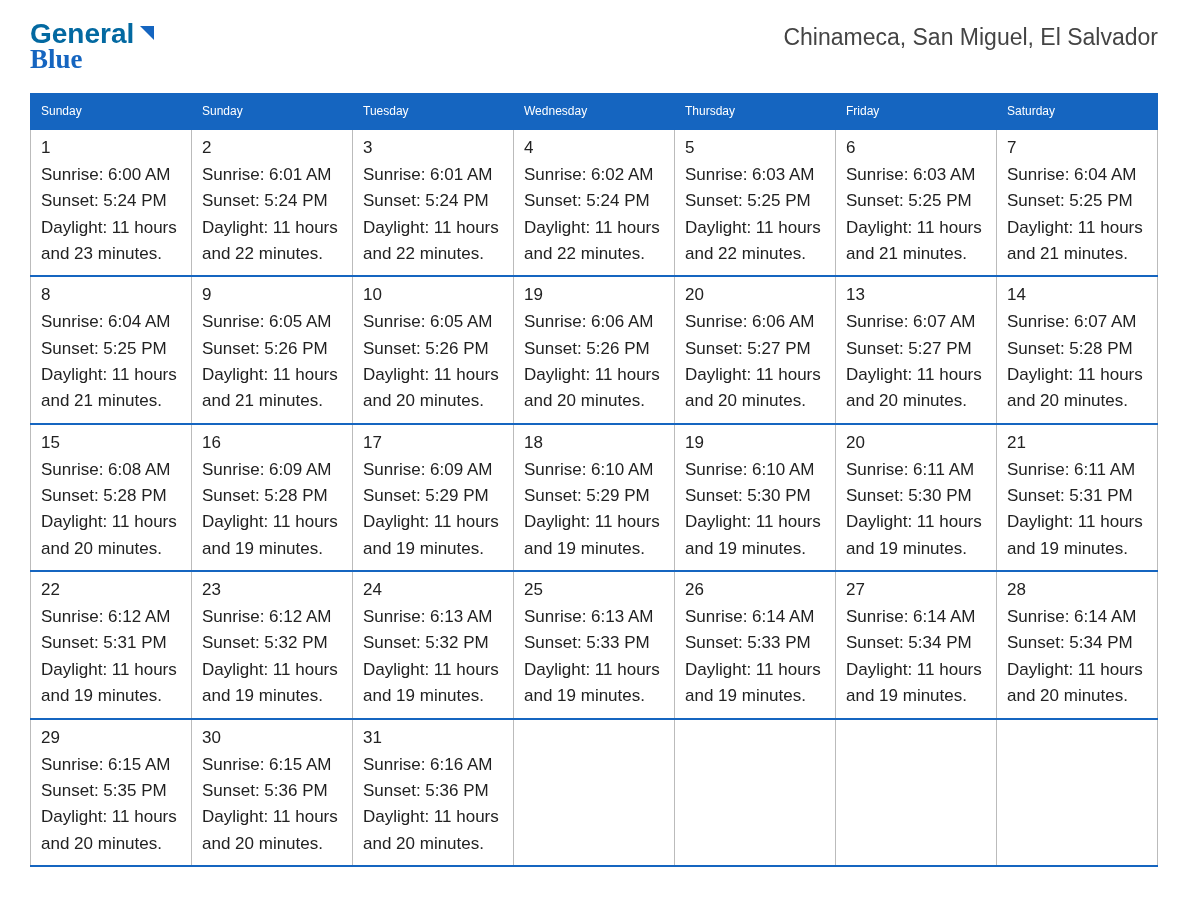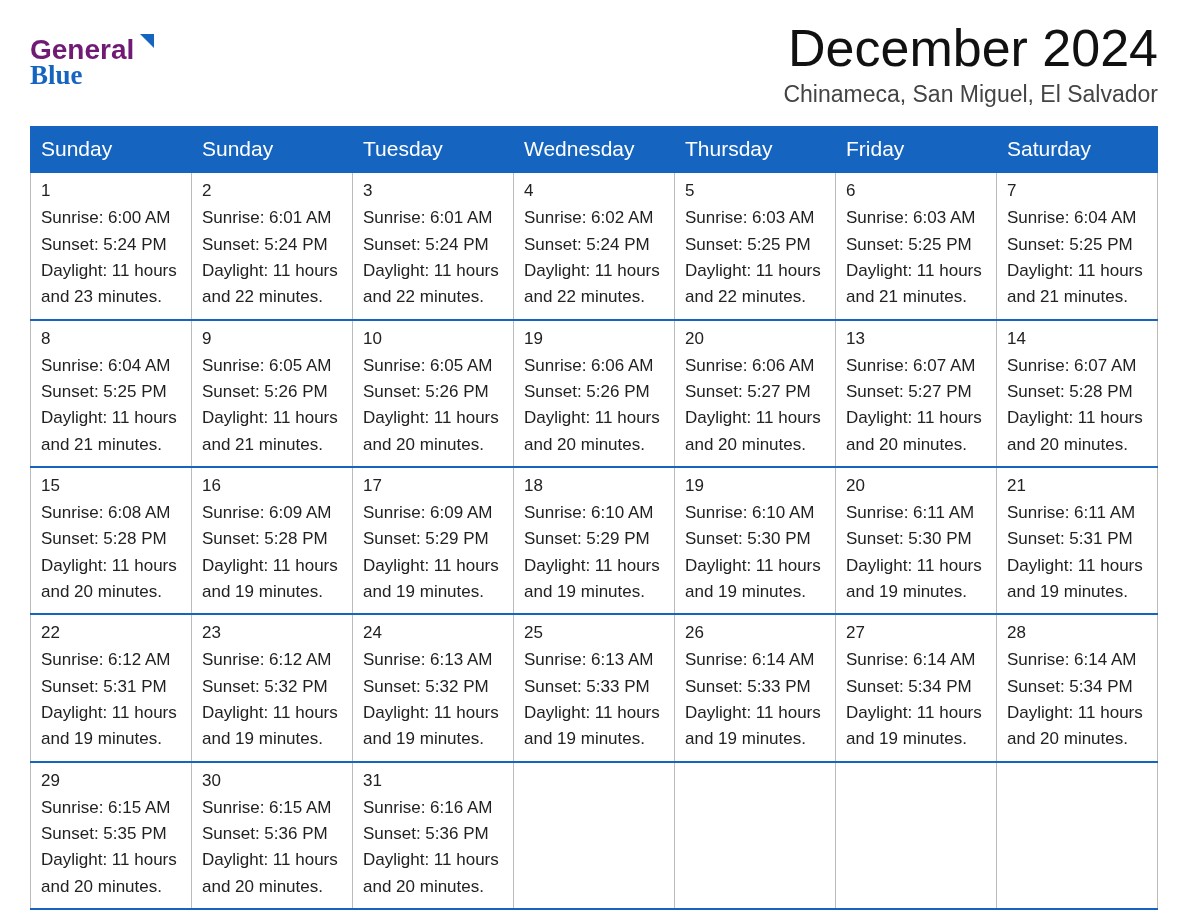--- a/index.html
+++ b/index.html
@@ -18,23 +18,22 @@
       margin-bottom: 18px;
     }
     .logo {
       display: flex;
       flex-direction: column;
       align-items: flex-start;
     }
     .logo-text {
       font-size: 28px;
       font-weight: bold;
-      color: #701a75;
+      color: #0369a1;
       line-height: 1;
-      margin-top: 16px;
     }
     .logo-blue-line {
       color: #1565C0;
       font-size: 27px;
       font-weight: bold;
       margin-top: -4px;
       font-family: Liberation Serif, serif;
     }
     .title-section {
       text-align: right;
@@ -51,21 +50,21 @@
       margin-top: 4px;
     }
     .calendar-table {
       width: 100%;
       border-collapse: collapse;
       table-layout: fixed;
     }
     .calendar-table th {
       background-color: #1565C0;
       color: #fff;
-      font-size: 21px;
+      font-size: 12px;
       font-weight: normal;
       padding: 10px 10px;
       text-align: left;
       border: 1px solid #1565C0;
     }
     .calendar-table td {
       vertical-align: top;
       border: 1px solid #bbb;
       padding: 8px 10px;
       font-size: 13.5px;
@@ -104,21 +103,20 @@
   <div class="logo">
     <div style="display:flex; align-items:center;">
       <span class="logo-text">General</span>
       <svg width="22" height="22" viewBox="0 0 22 22" style="margin-left:2px; margin-top:2px;">
         <polygon points="4,2 18,2 18,16" fill="#1565C0"></polygon>
       </svg>
     </div>
     <div class="logo-blue-line">Blue</div>
   </div>
   <div class="title-section">
-    <div class="month-title">December 2024</div>
     <div class="location">Chinameca, San Miguel, El Salvador</div>
   </div>
 </div>
 
 <table class="calendar-table">
   <thead>
     <tr>
     <th>Sunday</th>
         <th>Sunday</th>
         <th>Tuesday</th>

